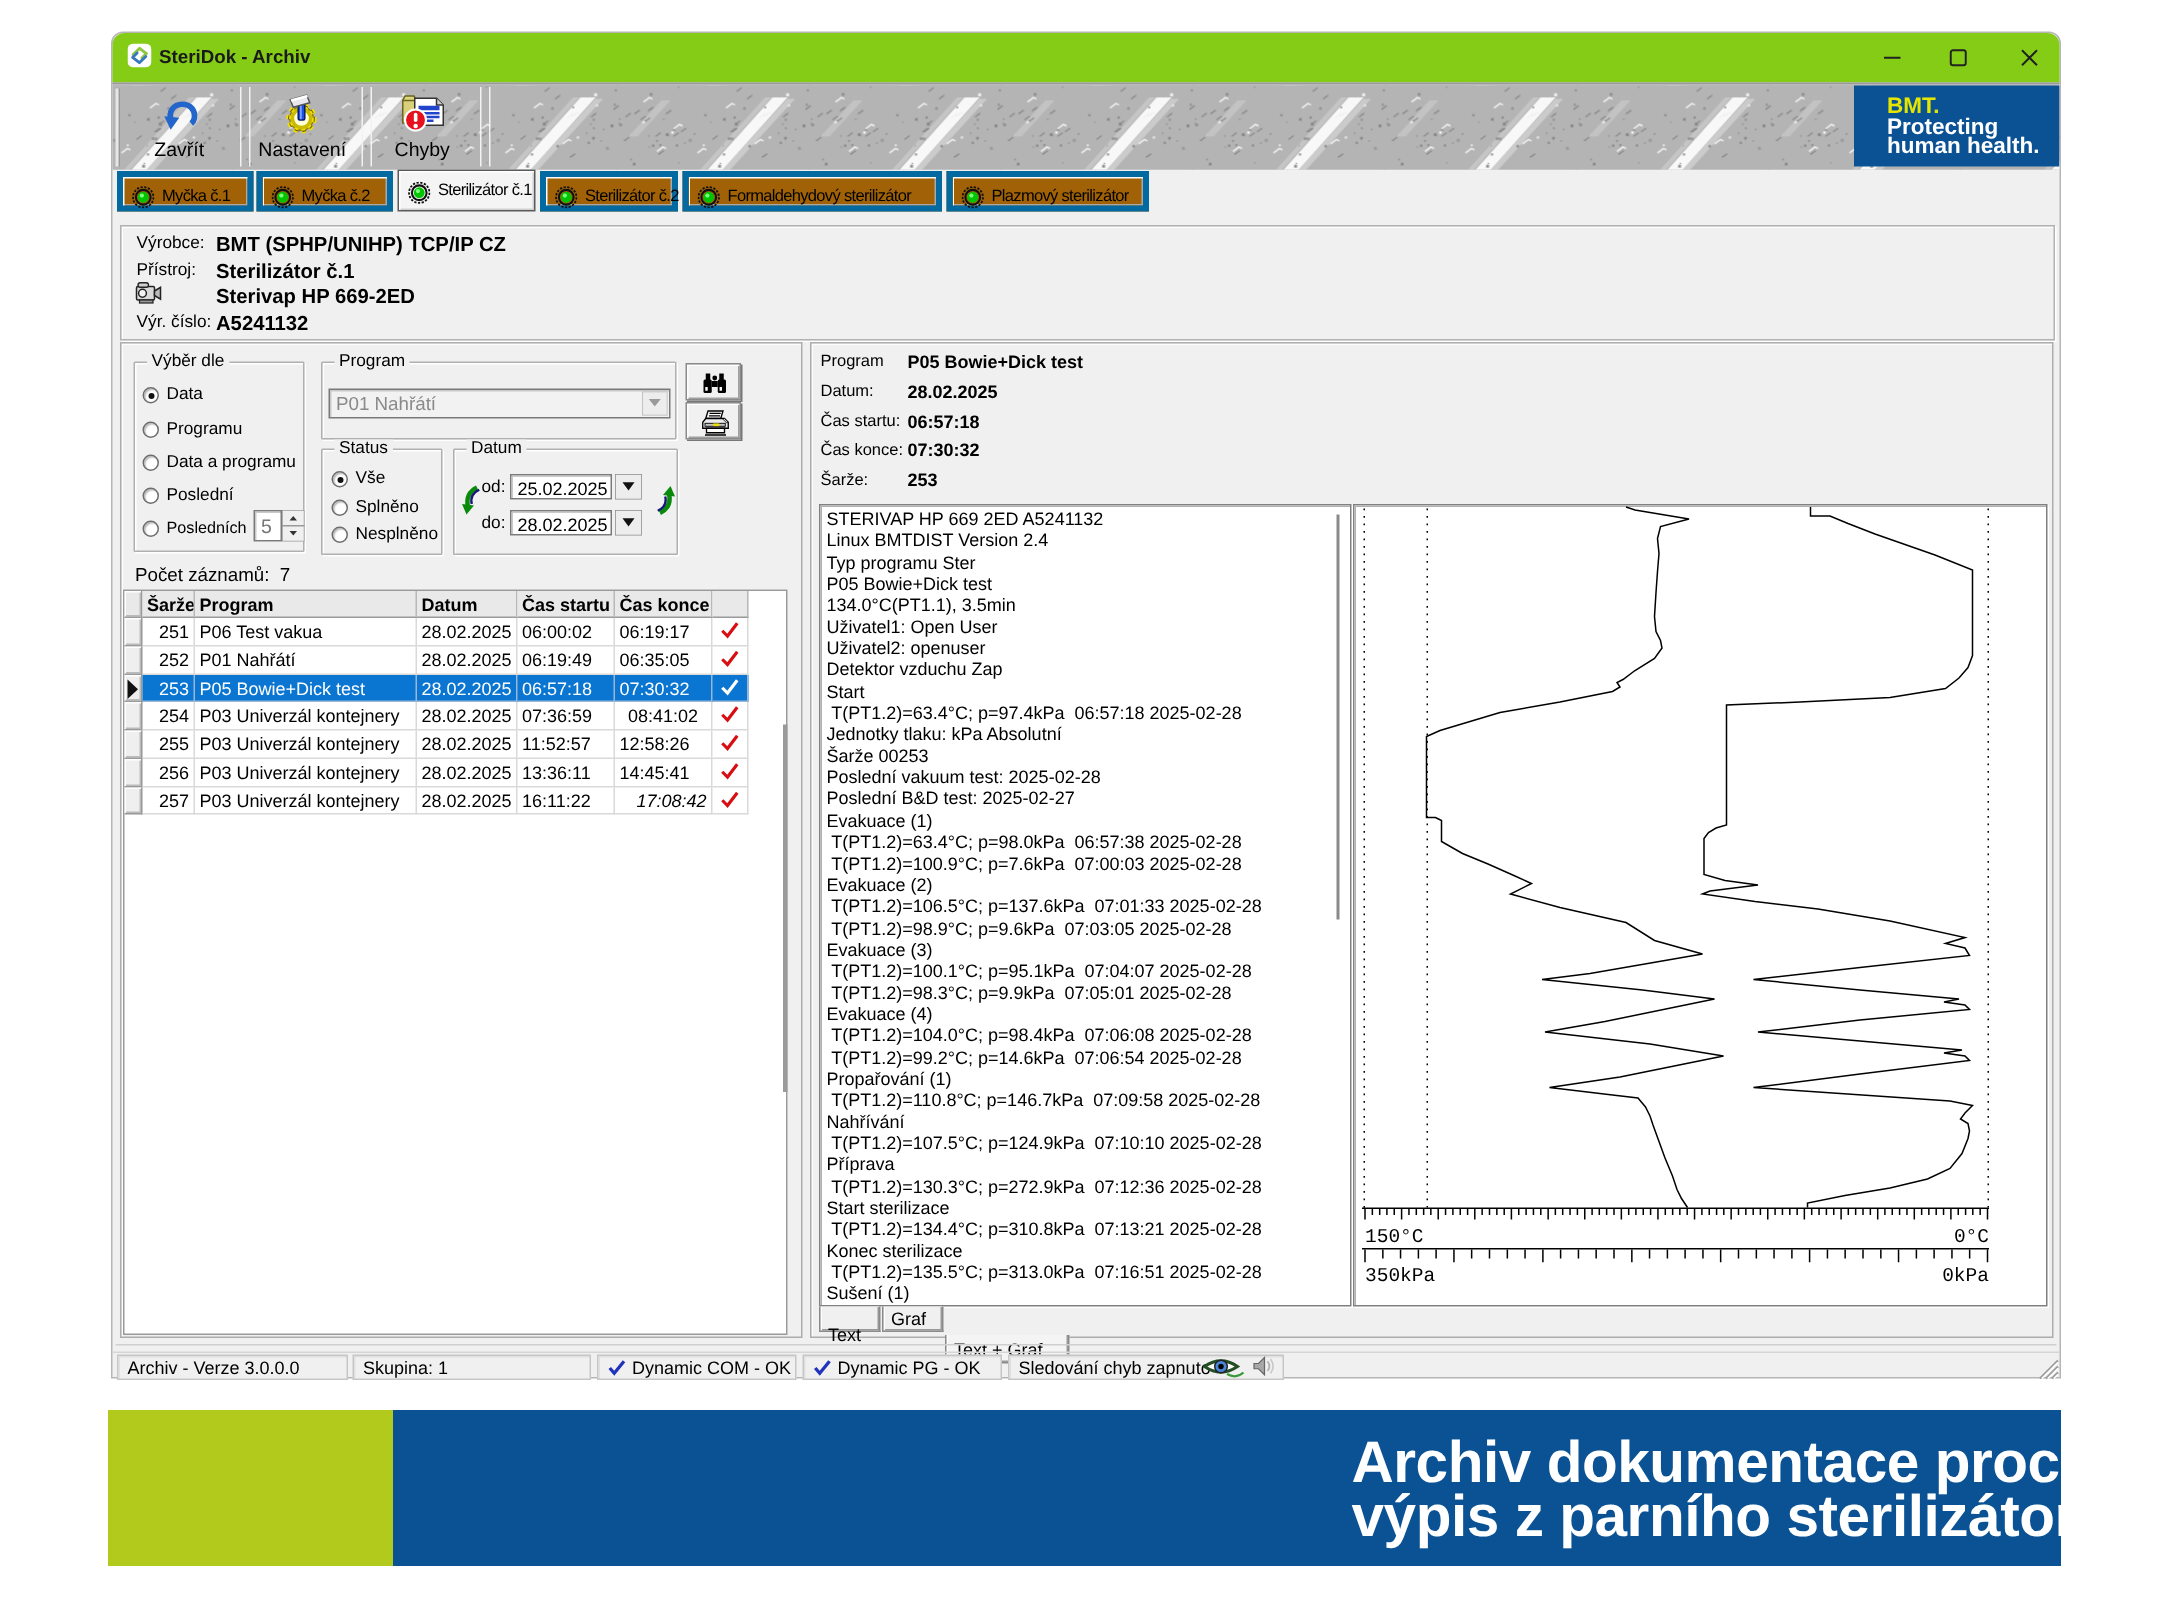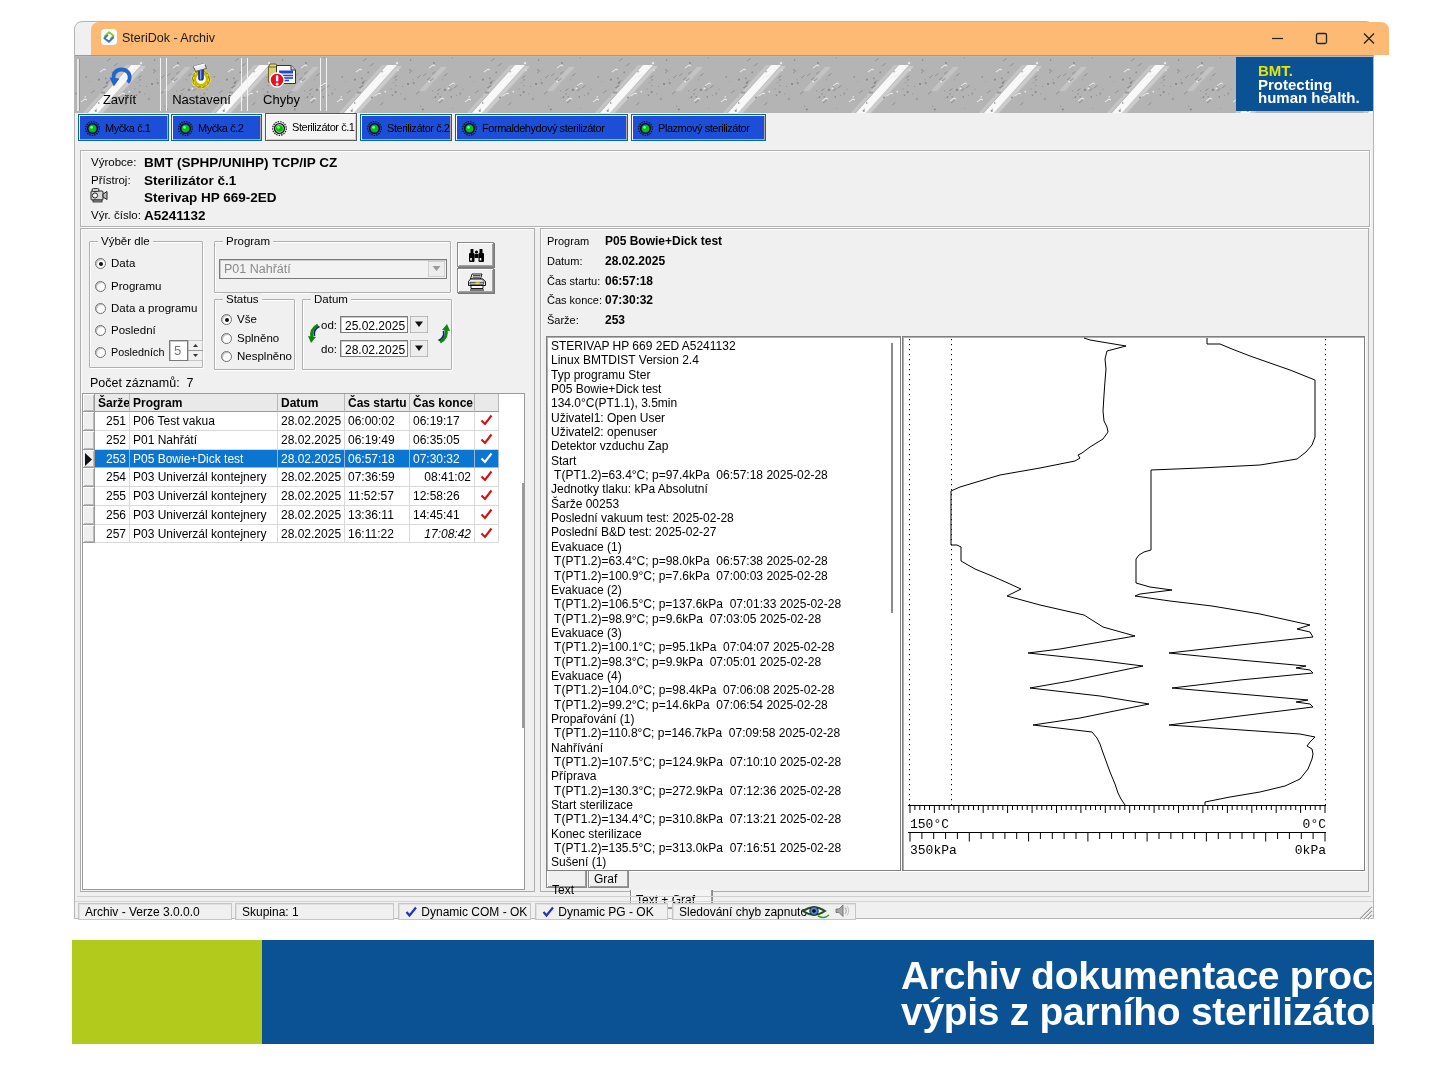--- a/index.html
+++ b/index.html
@@ -1,28 +1,28 @@
 <!DOCTYPE html>
 <html><head><meta charset="utf-8"><title>SteriDok - Archiv</title>
 <style>
 *{margin:0;padding:0;box-sizing:border-box;}
 html,body{width:1448px;height:1080px;background:#fff;font-family:"Liberation Sans",sans-serif;overflow:hidden;}
 .abs{position:absolute;}
 #win{position:absolute;left:74px;top:21px;width:1300px;height:898px;background:#f0f0f0;border:1px solid #b5b5b5;border-radius:8px 8px 0 0;}
-#titlebar{position:absolute;left:16px;top:0;width:100%;height:33px;background:#fdba74;border-radius:8px 8px 0 0;}
+#titlebar{position:absolute;left:0;top:0;width:100%;height:33px;background:#84cc16;border-radius:8px 8px 0 0;font-weight:bold;}
 #title-text{position:absolute;left:31px;top:9px;font-size:12.5px;color:#1a1a1a;}
 #toolbar{position:absolute;left:0;top:33px;width:100%;height:58px;background:#b9b9b9;border-top:1px solid #9a9a9a;overflow:hidden;}
 .tbtn{position:absolute;top:2px;height:54px;text-align:center;font-size:13px;color:#000;}
 .tbtn .lbl{position:absolute;bottom:5px;width:100%;}
 .tsep{position:absolute;top:2px;height:53px;width:7px;border-left:1.5px solid #f2f2f2;border-right:1.5px solid #f2f2f2;}
 #bmtlogo{position:absolute;left:1161px;top:1px;width:137px;height:54px;background:#0b5294;}
 #bmtlogo div{margin-left:22px;font-weight:bold;font-size:15px;line-height:13.6px;color:#fff;}
 #bmtlogo .y{color:#e4e600;margin-top:7px;}
 #tabsrow{position:absolute;left:0;top:91px;width:100%;height:28px;}
-.tab{position:absolute;top:1px;height:27px;background:#1d4ed8;border:1px solid #0369a1;box-shadow:inset 1px 1px 0 #fdfdfd, inset -1px -1px 0 #a9a9a9;font-size:11px;color:#000;letter-spacing:-0.2px;}
+.tab{position:absolute;top:1px;height:27px;background:#a16207;border:4px solid #0369a1;box-shadow:inset 1px 1px 0 #fdfdfd, inset -1px -1px 0 #a9a9a9;font-size:11px;color:#000;letter-spacing:-0.2px;}
 .tab.sel{background:#f4f4f4;height:28px;top:0px;border:1px solid #5a5a5a;box-shadow:inset 1px 1px 0 #ffffff, inset -1px -1px 0 #cfcfcf;}
 .tab .led{position:absolute;left:6px;top:6px;}
 .tab.sel .led{top:7px;}
 .tab .txt{position:absolute;left:26px;top:6.5px;white-space:nowrap;letter-spacing:-0.45px;}
 .tab.sel .txt{top:7px;}
 #infopanel{position:absolute;left:5px;top:128px;width:1290px;height:77px;border:1px solid #b2b2b2;box-shadow:1px 1px 0 #fff, inset 1px 1px 0 #fff;font-size:12px;}
 .inforow{position:absolute;left:10px;white-space:nowrap;font-size:11.5px;}
 .inforow b{position:absolute;left:53px;white-space:nowrap;font-size:13.5px;top:-1px;}
 .panel{position:absolute;background:#f0f0f0;border:1px solid #adadad;box-shadow:inset 1px 1px 0 #fdfdfd;}
 #leftpanel{left:5px;top:206px;width:455px;height:664px;}
@@ -417,21 +417,21 @@
           <div class="cell" style="left:392px;width:24px;text-align:center;"><svg width="13" height="12" viewBox="0 0 13 12">
               <path d="M1.5 6.5 L5 10 L11.5 1.5" fill="none" stroke="#ffffff" stroke-width="2.1"></path>
             </svg></div>
         </div>
         <div class="throw" style="top:74.2px;height:18.75px;">
           <div class="gut"></div>
           <div class="cell" style="left:12px;width:35px;text-align:right;">254</div>
           <div class="cell" style="left:47px;width:148px;text-align:left;">P03 Univerzál kontejnery</div>
           <div class="cell" style="left:195px;width:67px;text-align:left;">28.02.2025</div>
           <div class="cell" style="left:262px;width:65px;text-align:left;">07:36:59</div>
-          <div class="cell" style="left:327px;width:65px;text-align:right;">08:41:02</div>
+          <div class="cell" style="left:327px;width:65px;text-align:center;">08:41:02</div>
           <div class="cell" style="left:392px;width:24px;text-align:center;"><svg width="13" height="12" viewBox="0 0 13 12">
               <path d="M1.5 6.5 L5 10 L11.5 1.5" fill="none" stroke="#d80f12" stroke-width="2.1"></path>
             </svg></div>
         </div>
         <div class="throw" style="top:93.0px;height:18.75px;">
           <div class="gut"></div>
           <div class="cell" style="left:12px;width:35px;text-align:right;">255</div>
           <div class="cell" style="left:47px;width:148px;text-align:left;">P03 Univerzál kontejnery</div>
           <div class="cell" style="left:195px;width:67px;text-align:left;">28.02.2025</div>
           <div class="cell" style="left:262px;width:65px;text-align:left;">11:52:57</div>

